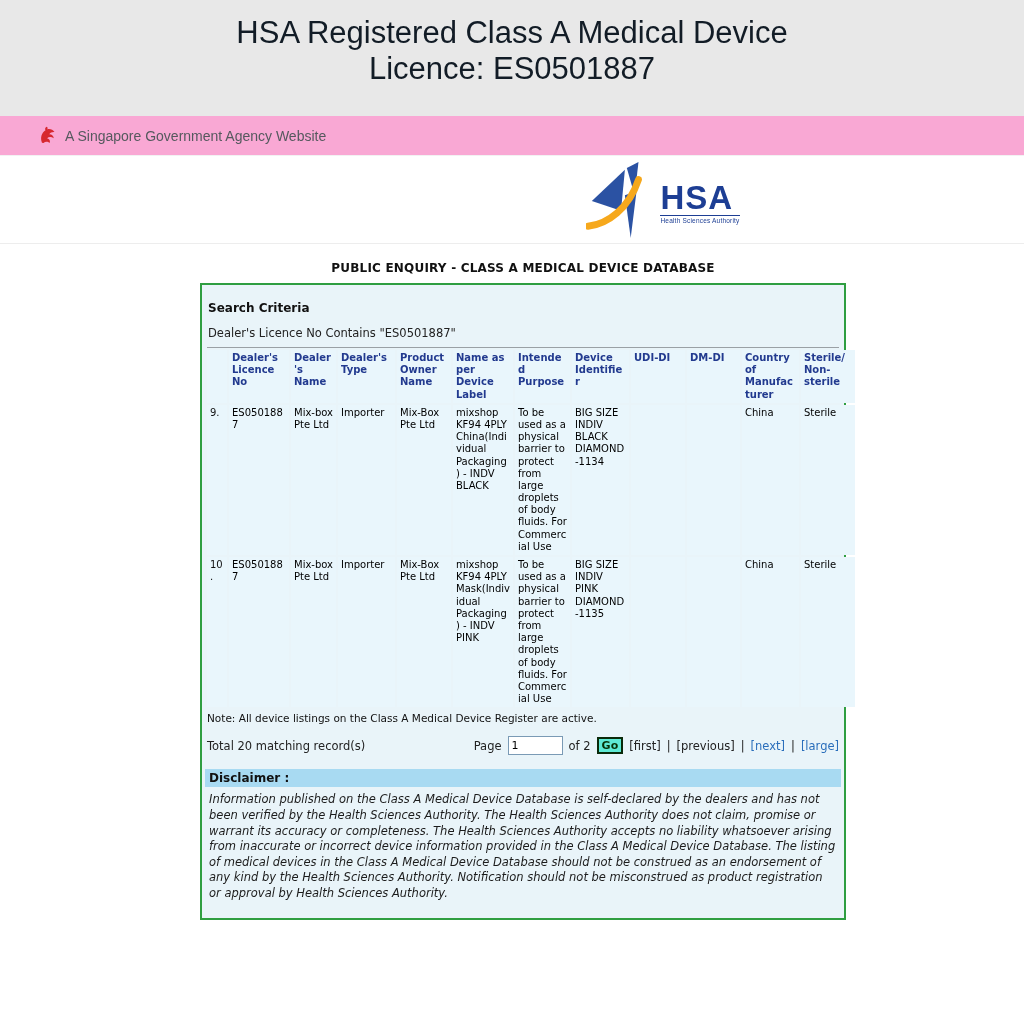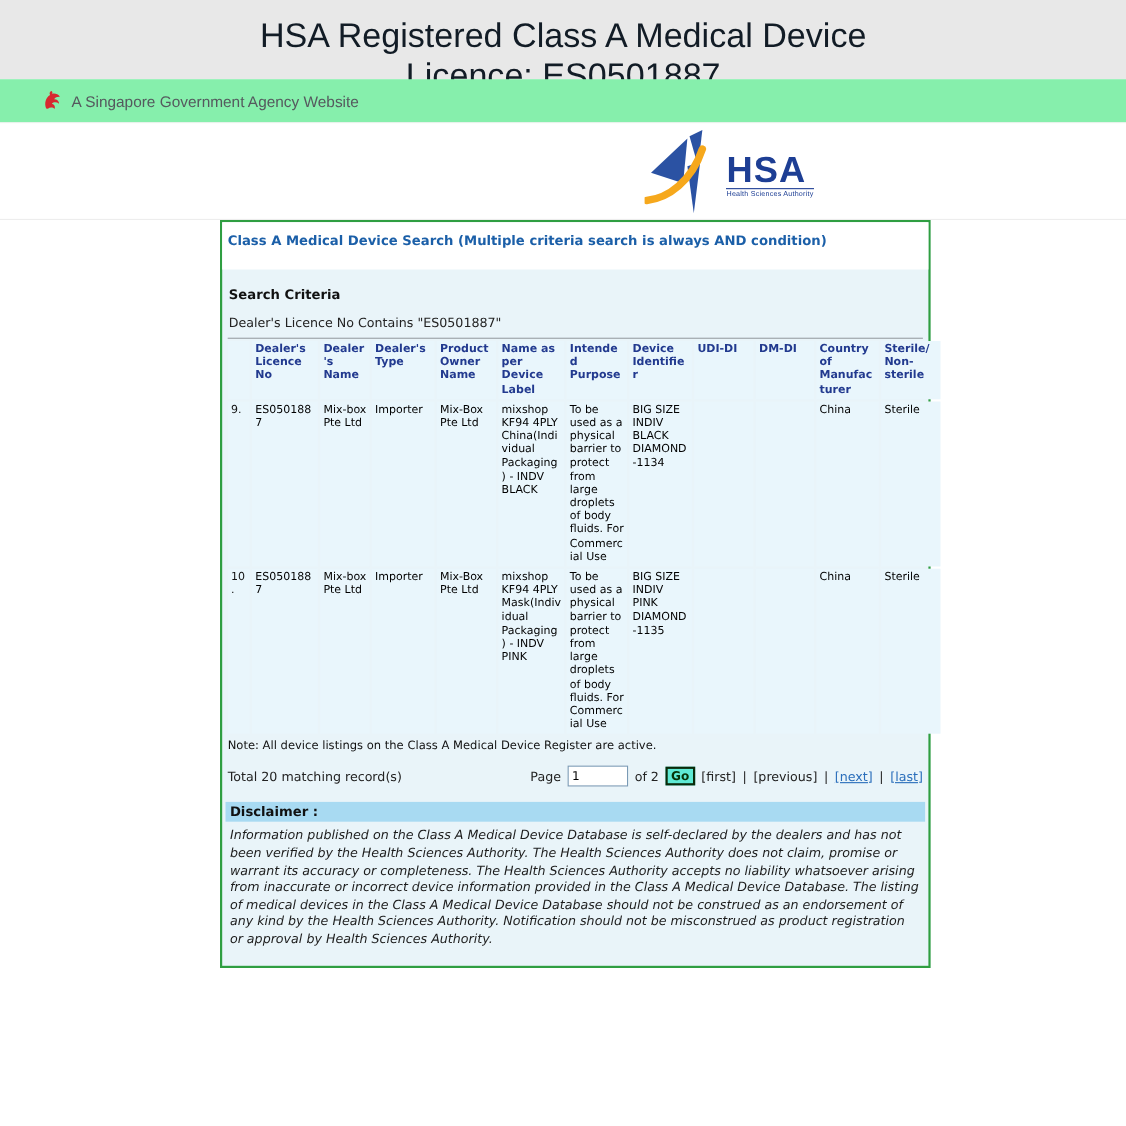--- a/index.html
+++ b/index.html
@@ -6,32 +6,32 @@
   html,body { width:1024px; height:1024px; }
   body {
     font-family:"DejaVu Sans", sans-serif;
     background:#ffffff;
     display:flex; flex-direction:column;
     overflow:hidden;
   }
 
   
   .banner {
-    height:72px; background:#e8e8e8;
+    height:116px; background:#e8e8e8;
     text-align:center; padding-top:15px;
     flex:none;
   }
   .banner .line {
     font-family:"Liberation Sans", sans-serif;
     font-size:31px; line-height:36px; color:#121c26; font-weight:400;
   }
 
   
   .gov-strip {
-    height:40px; background:#86efac;
+    height:40px; background:#f9a8d4;
     display:flex; align-items:center; padding-left:38px;
     border-bottom:1px solid #f2f2f2; flex:none;
   }
   .gov-strip .lion { width:19px; height:19px; margin-right:8px; flex:none; }
   .gov-strip .gov-text {
     font-family:"Liberation Sans", sans-serif;
     font-size:14px; color:#55595e;
   }
 
   
@@ -112,21 +112,21 @@
   .page-input {
     width:55px; height:19px; border:1px solid #7a9ab5; background:#fff;
     font-size:11px; padding:1px 3px; font-family:"DejaVu Sans", sans-serif;
   }
   .go-btn {
     background:#5eead4; border:2px solid #0a2a0a; color:#063306;
     font-weight:700; font-size:11px; padding:0px 3px; cursor:pointer;
     font-family:"DejaVu Sans", sans-serif;
   }
   .pag-link-disabled { color:#222; }
-  .pag-link { color:#2a6ebb; text-decoration:underline; cursor:pointer; }
+  .pag-link { color:#2a6ebb; cursor:pointer; }
   .pag-sep { color:#222; }
 
   
   .disclaimer-strip {
     background:#a8daf2; padding:2px 4px; font-size:12px; font-weight:700; color:#111;
     margin:2px 0 0 0;
   }
   .disclaimer-body {
     font-style:italic; font-size:11.5px; line-height:1.36; color:#1c1c1c;
     padding:5px 4px 8px 4px;
@@ -156,25 +156,23 @@
       <path d="M2 66 C22 64 44 48 54 18" stroke="#f6a81c" stroke-width="7" fill="none" stroke-linecap="round"></path>
     </svg>
     <div class="hsa-textblock">
       <div class="hsa-word">HSA</div>
       <div class="hsa-sub">Health Sciences Authority</div>
     </div>
   </div>
 </div>
 
 <div class="main">
+  <div class="page-heading">PUBLIC ENQUIRY - CLASS A MEDICAL DEVICE DATABASE</div>
 
   <div class="green-box">
-    <div class="box-title-strip">
-      <span class="box-title">Class A Medical Device Search (Multiple criteria search is always AND condition)</span>
-    </div>
     <div class="box-body">
 
       <div class="criteria-heading">Search Criteria</div>
       <div class="criteria-value">Dealer's Licence No Contains "ES0501887"</div>
       <hr class="criteria-rule">
 
 
       <table class="results">
         <colgroup>
           <col style="width:20px">
@@ -246,21 +244,21 @@
           <span>Page</span>
           <input class="page-input" value="1" style="">
           <span>of 2</span>
           <button class="go-btn">Go</button>
           <span class="pag-link-disabled">[first]</span>
           <span class="pag-sep">|</span>
           <span class="pag-link-disabled">[previous]</span>
           <span class="pag-sep">|</span>
           <a class="pag-link">[next]</a>
           <span class="pag-sep">|</span>
-          <a class="pag-link">[last]</a>
+          <a class="pag-link">[large]</a>
         </span>
       </div>
 
       <div class="disclaimer-strip">Disclaimer :</div>
       <div class="disclaimer-body">Information published on the Class A Medical Device Database is self-declared by the dealers and has not been verified by the Health Sciences Authority. The Health Sciences Authority does not claim, promise or warrant its accuracy or completeness. The Health Sciences Authority accepts no liability whatsoever arising from inaccurate or incorrect device information provided in the Class A Medical Device Database. The listing of medical devices in the Class A Medical Device Database should not be construed as an endorsement of any kind by the Health Sciences Authority. Notification should not be misconstrued as product registration or approval by Health Sciences Authority.</div>
 
     </div>
   </div>
 
 </div>

